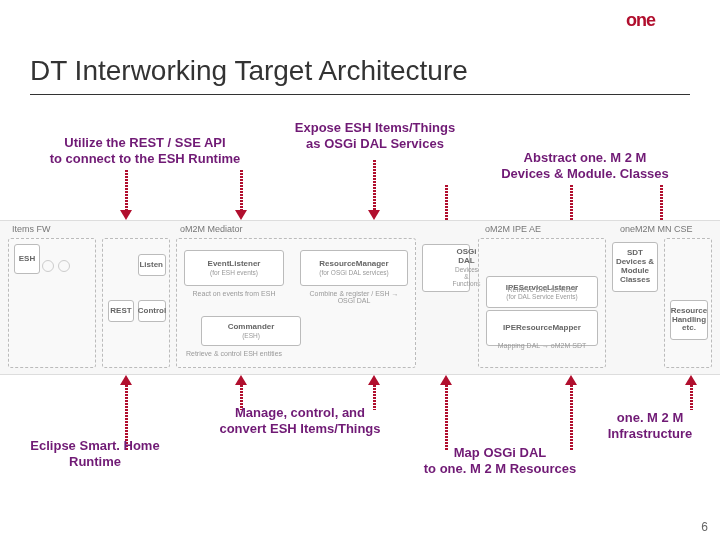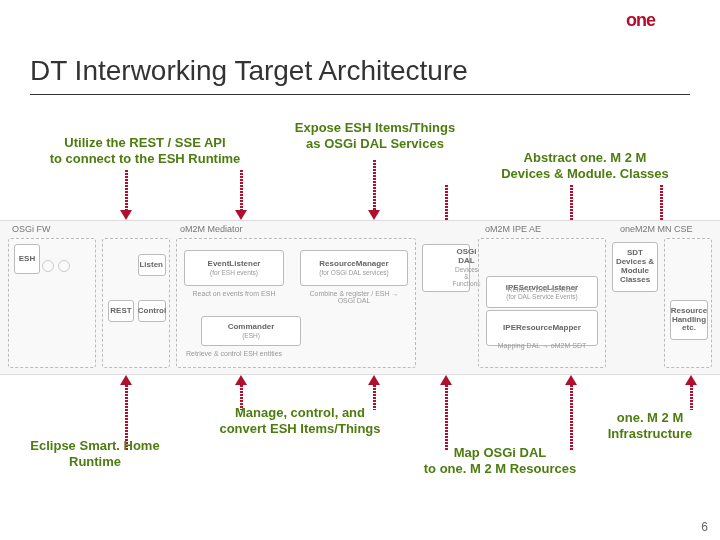--- a/index.html
+++ b/index.html
@@ -5,21 +5,21 @@
   * { box-sizing: border-box; margin: 0; padding: 0; }
   body { width: 720px; height: 540px; font-family: Arial, sans-serif; background: #fff; position: relative; overflow: hidden; }
   .header { position: absolute; top: 0; left: 0; right: 0; height: 100px; }
   .title { position: absolute; left: 30px; top: 55px; font-size: 28px; color: #333; font-weight: 400; }
   .title-underline { position: absolute; left: 30px; top: 94px; width: 660px; height: 1px; background: #333; }
   .logo { position: absolute; right: 20px; top: 10px; width: 82px; height: 48px; }
   .logo-one { font-size: 18px; font-weight: 700; color: #333; position: absolute; left: 8px; top: 0; letter-spacing: -1px; }
   .logo-one .o { color: #b10f2e; }
   .logo-m2m { position: absolute; left: 0; top: 10px; font-size: 32px; font-weight: 900; color: #333; position: absolute; }
   .logo-m2m .red2 { color: #b10f2e; }
-  .annotation { position: absolute; font-size: 13px; font-weight: 700; color: #4d7c0f; text-align: center; line-height: 1.25; }
+  .annotation { position: absolute; font-size: 13px; font-weight: 700; color: #701a75; text-align: center; line-height: 1.25; }
   .page-num { position: absolute; right: 12px; bottom: 6px; font-size: 12px; color: #666; }
 
   
   .band { position: absolute; left: 0; right: 0; top: 220px; height: 155px; background: #f7f7f7; border-top: 1px solid #ddd; border-bottom: 1px solid #ddd; }
   .col-label { position: absolute; top: 224px; font-size: 9px; color: #777; }
 
   .group { position: absolute; border: 1px dashed #bbb; border-radius: 3px; background: rgba(255,255,255,0.3); }
   .box { position: absolute; border: 1px solid #bbb; border-radius: 3px; background: #fff; font-size: 8px; color: #666; text-align: center; padding: 2px; display: flex; flex-direction: column; justify-content: center; align-items: center; line-height: 1.1; }
   .box .main { font-weight: 600; font-size: 8px; }
   .box .sub { font-size: 6.5px; color: #999; }
@@ -67,21 +67,21 @@
     <div class="shaft"></div>
     <div class="head"></div>
   </div>
 <div class="arrow down" style="left:655px; top:185px; height:50px;">
     <div class="shaft"></div>
     <div class="head"></div>
   </div>
 
 <div class="band"></div>
 
-<div class="col-label" style="left:12px;">OSGi FW</div>
+<div class="col-label" style="left:12px;">Items FW</div>
 <div class="col-label" style="left:180px;">oM2M Mediator</div>
 <div class="col-label" style="left:485px;">oM2M IPE AE</div>
 <div class="col-label" style="left:620px;">oneM2M MN CSE</div>
 
 <div class="group" style="left:8px; top:238px; width:88px; height:130px;"></div>
 <div class="box" style="left:14px; top:244px; width:26px; height:30px;">
     <span class="main">ESH</span>
   </div>
 <div style="position:absolute; left:42px; top:260px; width:12px; height:12px; border:1px solid #ccc; border-radius:50%;"></div>
 <div style="position:absolute; left:58px; top:260px; width:12px; height:12px; border:1px solid #ccc; border-radius:50%;"></div>

